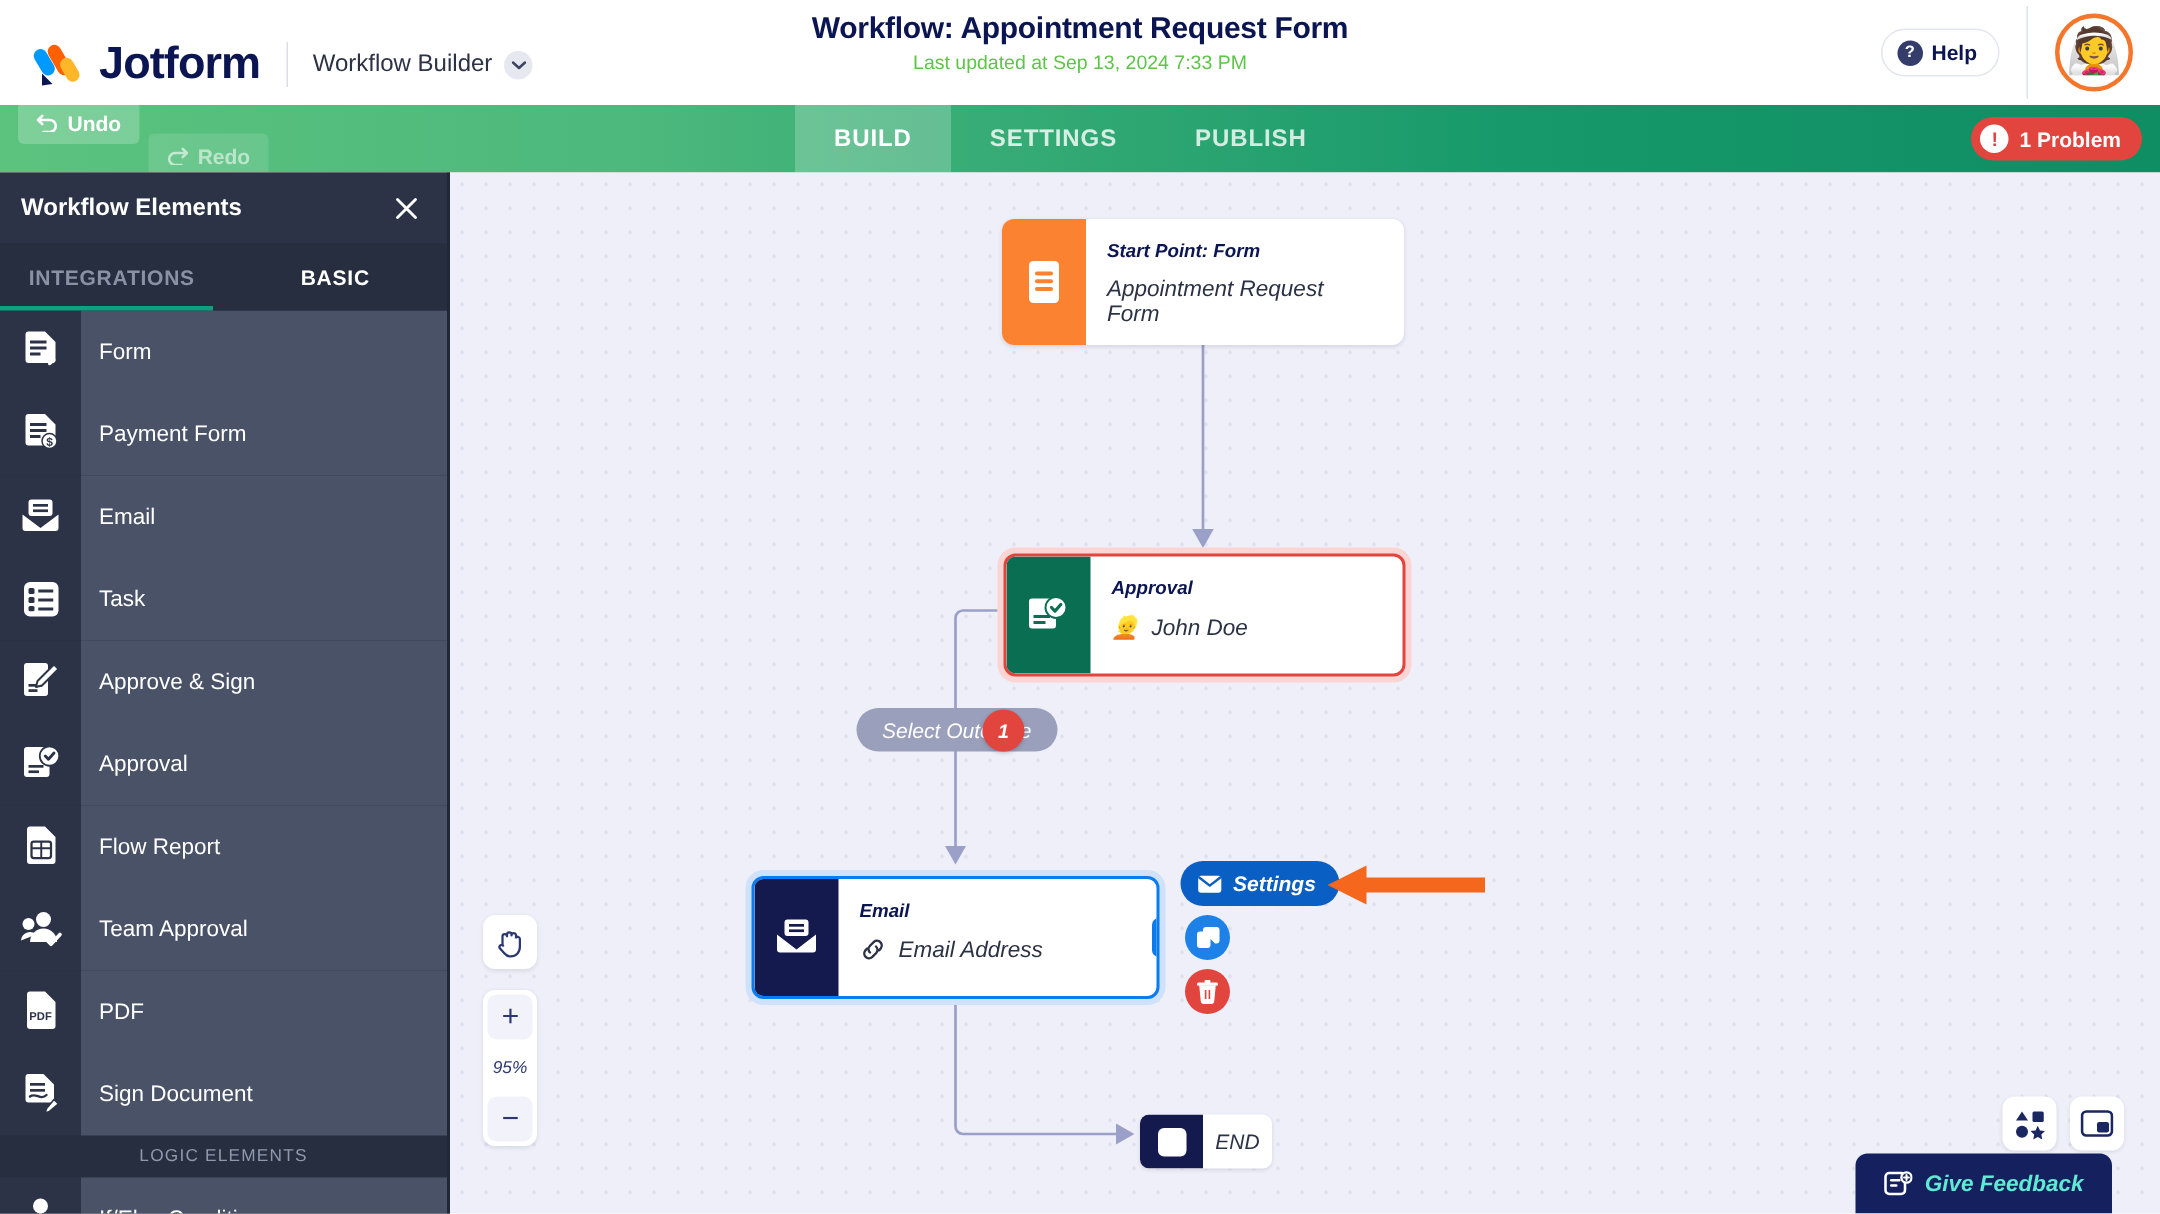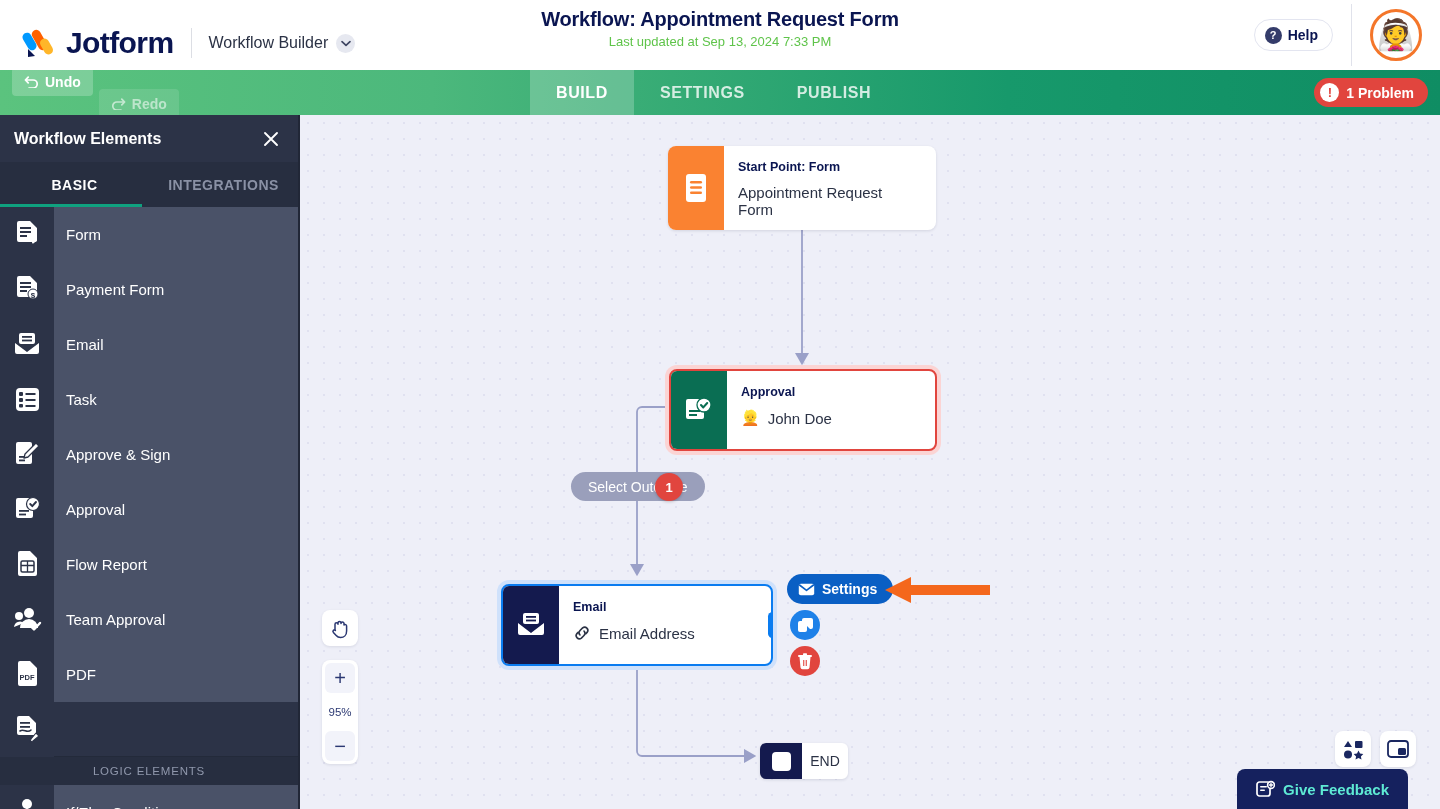--- a/index.html
+++ b/index.html
@@ -162,20 +162,21 @@
   }
 
   
   .canvas {
     position: absolute; left: 300px; top: 115px;
     width: 1140px; height: 694px;
     background-color: #eeeff8;
     background-image: radial-gradient(#e0e1f0 1.3px, transparent 1.3px);
     background-size: 16px 16px;
     overflow: hidden;
+    font-style: italic;
   }
 
   
   .node {
     position: absolute; display: flex;
     border-radius: 8px; background: #ffffff;
     box-shadow: 0 1px 3px rgba(20,25,60,0.12);
     overflow: hidden; cursor: pointer;
   }
   .node-icon {
@@ -371,22 +372,22 @@
   <div class="sb-head">
     <span class="sb-title">Workflow Elements</span>
     <span class="sb-close">
       <svg width="18" height="18" viewBox="0 0 18 18">
           <path d="M3 3 L15 15 M15 3 L3 15" stroke="#ffffff" stroke-width="1.9" stroke-linecap="round"></path>
         </svg>
     </span>
   </div>
 
   <div class="sb-tabs">
+    <div class="sb-tab">INTEGRATIONS</div>
     <div class="sb-tab active">BASIC</div>
-    <div class="sb-tab">INTEGRATIONS</div>
     <div class="sb-tab-underline"></div>
   </div>
 
   <div class="sb-list">
 
     <div class="sb-item">
       <div class="sb-icon-cell">
         <svg width="26" height="28" viewBox="0 0 26 28">
             <path d="M3 1 h13 l7 7 v12 a2 2 0 0 1 -2 2 H5 a2 2 0 0 1 -2 -2 V3 a2 2 0 0 1 2 -2 z" fill="#fff"></path>
             <rect x="6" y="7" width="11" height="2" fill="#2c3347"></rect>
@@ -501,20 +502,21 @@
     <div class="sb-item">
       <div class="sb-icon-cell">
         <svg width="27" height="28" viewBox="0 0 27 28">
             <path d="M3 1 h12 l7 7 v10 a2 2 0 0 1 -2 2 H5 a2 2 0 0 1 -2 -2 V3 a2 2 0 0 1 2 -2 z" fill="#fff"></path>
             <rect x="6" y="7" width="10" height="1.8" fill="#2c3347"></rect>
             <rect x="6" y="11" width="10" height="1.8" fill="#2c3347"></rect>
             <path d="M6 16 c4 -3 7 3 11 -1" stroke="#2c3347" stroke-width="1.6" fill="none" stroke-linecap="round"></path>
             <path d="M22 18 L25 21 L19 26 L16 27 L17 24 Z" fill="#fff" stroke="#2c3347" stroke-width="1.1" stroke-linejoin="round"></path>
           </svg>
       </div>
+      <div class="sb-label-cell">Sign Document</div>
     </div>
 
     <div class="sb-section">LOGIC ELEMENTS</div>
 
     <div class="sb-item">
       <div class="sb-icon-cell">
         <svg width="22" height="28" viewBox="0 0 22 28">
             <circle cx="11" cy="6" r="5" fill="#fff"></circle>
             <path d="M11 11 V18 M11 18 L4 25 M11 18 L18 25" stroke="#fff" stroke-width="2" fill="none" stroke-linecap="round"></path>
           </svg>

